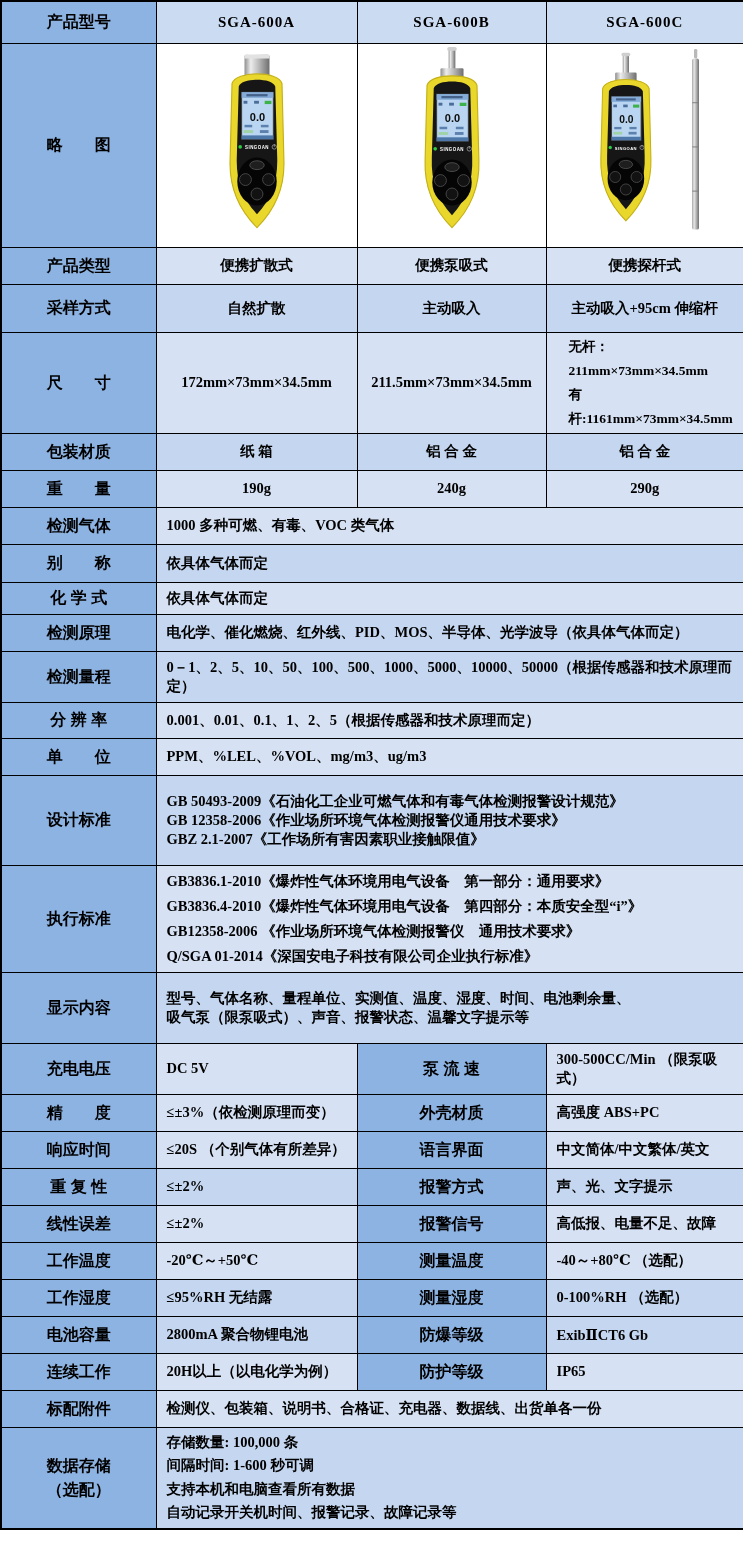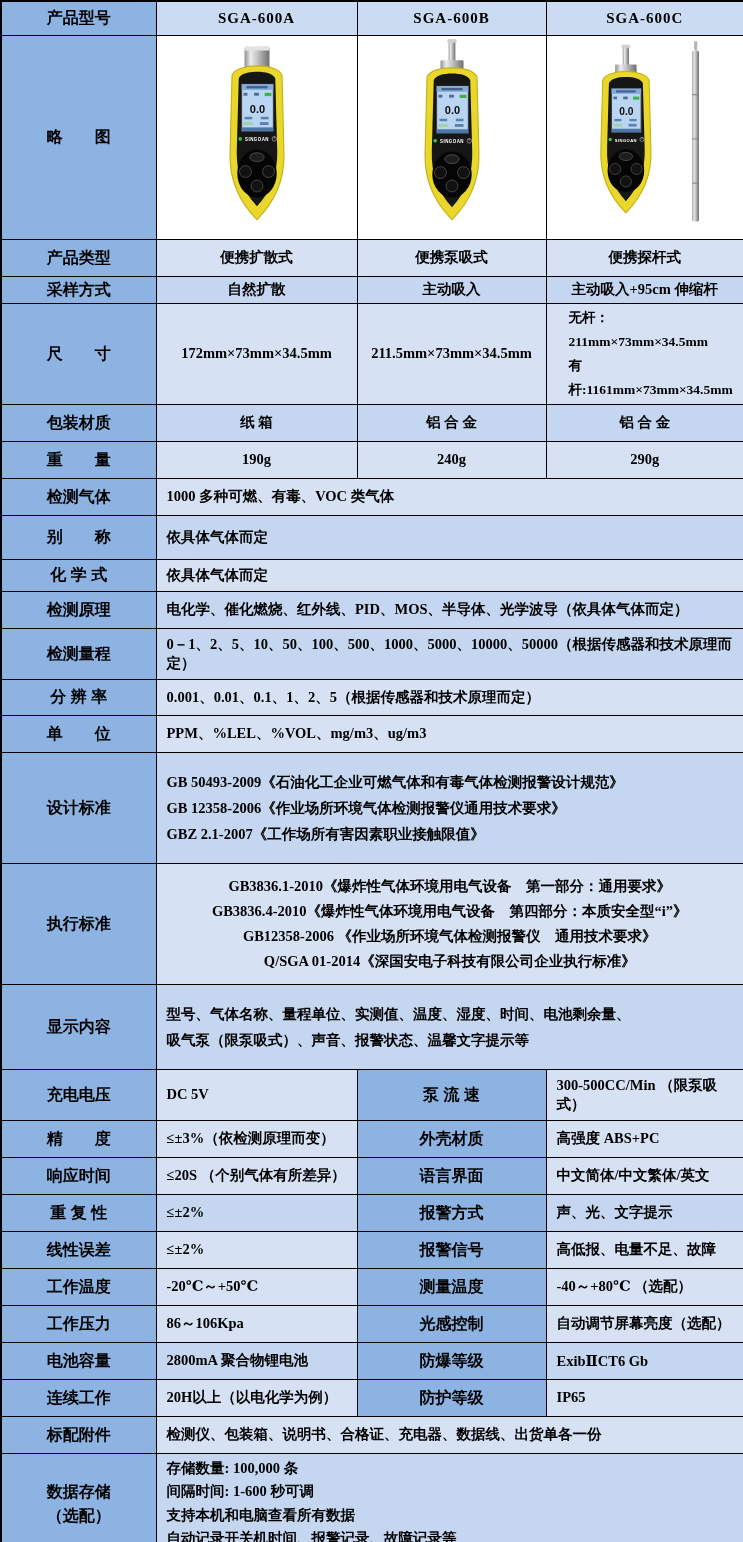--- a/index.html
+++ b/index.html
@@ -33,41 +33,41 @@
     font-size:14.5px;
     color:#000;
     text-align:center;
     white-space:pre-line;
     font-weight:bold;
   }
   tr.shL td.val{background:#d6e2f4;}
   tr.shD td.val{background:#c5d7f0;}
   tr.shH td.val{background:#cadbf2;font-size:15px;letter-spacing:1px;}
   td.val.left{text-align:left;padding:6px 10px;}
-  td.val.lines{line-height:26px;padding:16px 10px;margin-top:8px;}
-  td.val.lines4{line-height:25px;padding:10px 10px;text-align:center;}
+  td.val.lines{line-height:19px;padding:16px 10px;margin-top:8px;}
+  td.val.lines4{line-height:25px;padding:3px 10px;}
   td.val.storage{line-height:23.5px;padding:3px 10px;}
   td.val.sizeC{text-align:left;padding:2px 22px;line-height:24px;font-size:13.5px;}
   td.sketch-cell{background:#ffffff;text-align:center;vertical-align:middle;}
   .devbox{display:block;margin:0 auto;}
 </style>
 </head>
 <body>
 
 <div class="spec-wrap">
 <table class="spec">
   <colgroup>
         <col style="width:155px">
         <col style="width:201px">
         <col style="width:189px">
         <col style="width:198px">
       </colgroup>
 
   <tbody>
-        <tr class="shH" style="height:34px">
+        <tr class="shH" style="height:42px">
     <td class="lbl">产品型号</td>
     <td class="val">SGA-600A</td>
     <td class="val">SGA-600B</td>
     <td class="val">SGA-600C</td>
   </tr>
 
   <tr style="height:204px">
     <td class="lbl">略　　图</td>
 
     <td class="sketch-cell">
@@ -195,21 +195,21 @@
       </svg>
     </td>
   </tr>
 
   <tr class="shL" style="height:37px">
     <td class="lbl">产品类型</td>
     <td class="val">便携扩散式</td>
     <td class="val">便携泵吸式</td>
     <td class="val">便携探杆式</td>
   </tr>
-  <tr class="shD" style="height:27px">
+  <tr class="shD" style="height:48px">
     <td class="lbl">采样方式</td>
     <td class="val">自然扩散</td>
     <td class="val">主动吸入</td>
     <td class="val">主动吸入+95cm 伸缩杆</td>
   </tr>
   <tr class="shL" style="height:50px">
     <td class="lbl">尺　　寸</td>
     <td class="val">172mm×73mm×34.5mm</td>
     <td class="val">211.5mm×73mm×34.5mm</td>
     <td class="val sizeC">无杆：211mm×73mm×34.5mm
@@ -225,21 +225,21 @@
     <td class="lbl">重　　量</td>
     <td class="val">190g</td>
     <td class="val">240g</td>
     <td class="val">290g</td>
   </tr>
 
   <tr class="shL" style="height:37px">
     <td class="lbl">检测气体</td>
     <td class="val left" colspan="3">1000 多种可燃、有毒、VOC 类气体</td>
   </tr>
-  <tr class="shD" style="height:44px">
+  <tr class="shD" style="height:38px">
     <td class="lbl">别　　称</td>
     <td class="val left" colspan="3">依具体气体而定</td>
   </tr>
   <tr class="shL" style="height:22px">
     <td class="lbl">化 学 式</td>
     <td class="val left" colspan="3">依具体气体而定</td>
   </tr>
   <tr class="shD" style="height:37px">
     <td class="lbl">检测原理</td>
     <td class="val left" colspan="3">电化学、催化燃烧、红外线、PID、MOS、半导体、光学波导（依具体气体而定）</td>
@@ -304,25 +304,25 @@
     <td class="val left">≤±2%</td>
     <td class="lbl">报警信号</td>
     <td class="val left">高低报、电量不足、故障</td>
   </tr>
   <tr class="shL" style="height:37px">
     <td class="lbl">工作温度</td>
     <td class="val left">-20℃～+50℃</td>
     <td class="lbl">测量温度</td>
     <td class="val left">-40～+80℃ （选配）</td>
   </tr>
-  <tr class="shL" style="height:37px">
-    <td class="lbl">工作压力</td>
-    <td class="val left">86～106Kpa</td>
-    <td class="lbl">光感控制</td>
-    <td class="val left">自动调节屏幕亮度（选配）</td>
+  <tr class="shD" style="height:37px">
+    <td class="lbl">工作湿度</td>
+    <td class="val left">≤95%RH 无结露</td>
+    <td class="lbl">测量湿度</td>
+    <td class="val left">0-100%RH （选配）</td>
   </tr>
   <tr class="shD" style="height:37px">
     <td class="lbl">电池容量</td>
     <td class="val left">2800mA 聚合物锂电池</td>
     <td class="lbl">防爆等级</td>
     <td class="val left">ExibⅡCT6 Gb</td>
   </tr>
   <tr class="shL" style="height:37px">
     <td class="lbl">连续工作</td>
     <td class="val left">20H以上（以电化学为例）</td>

